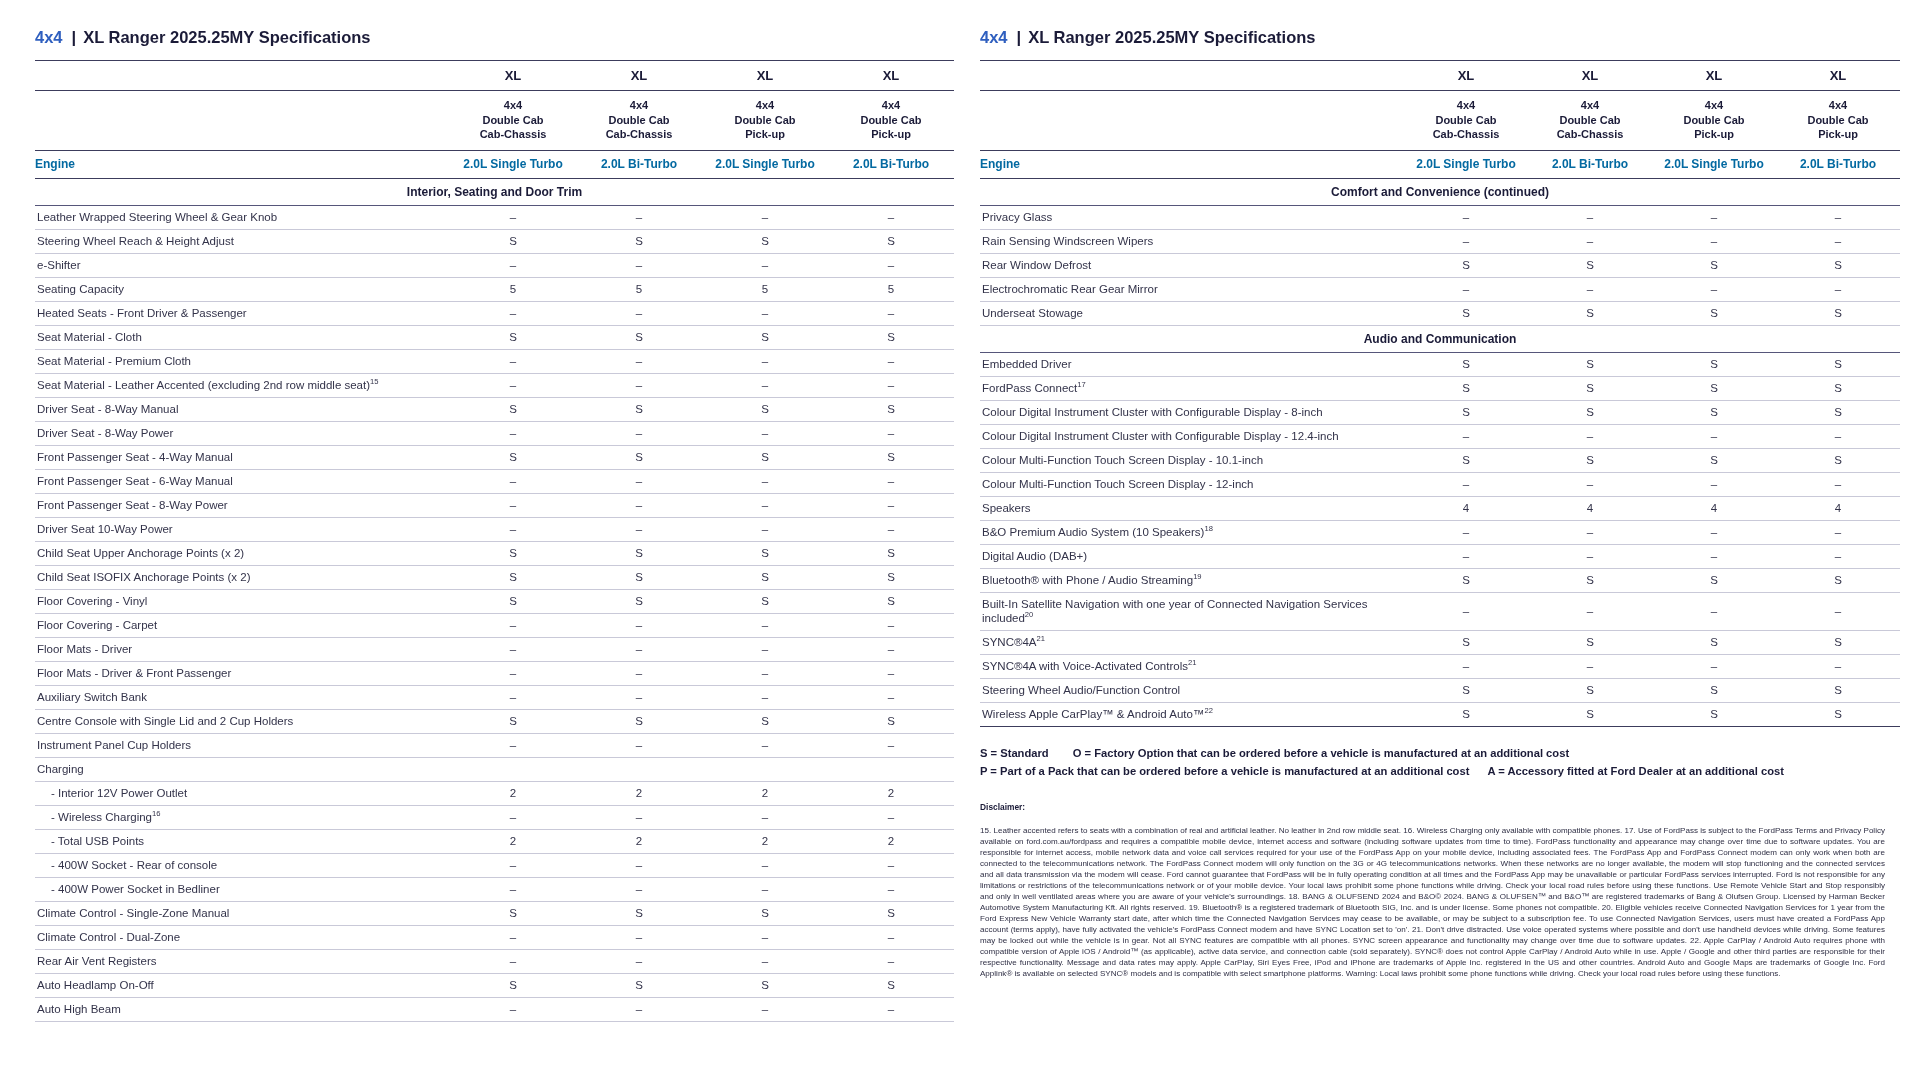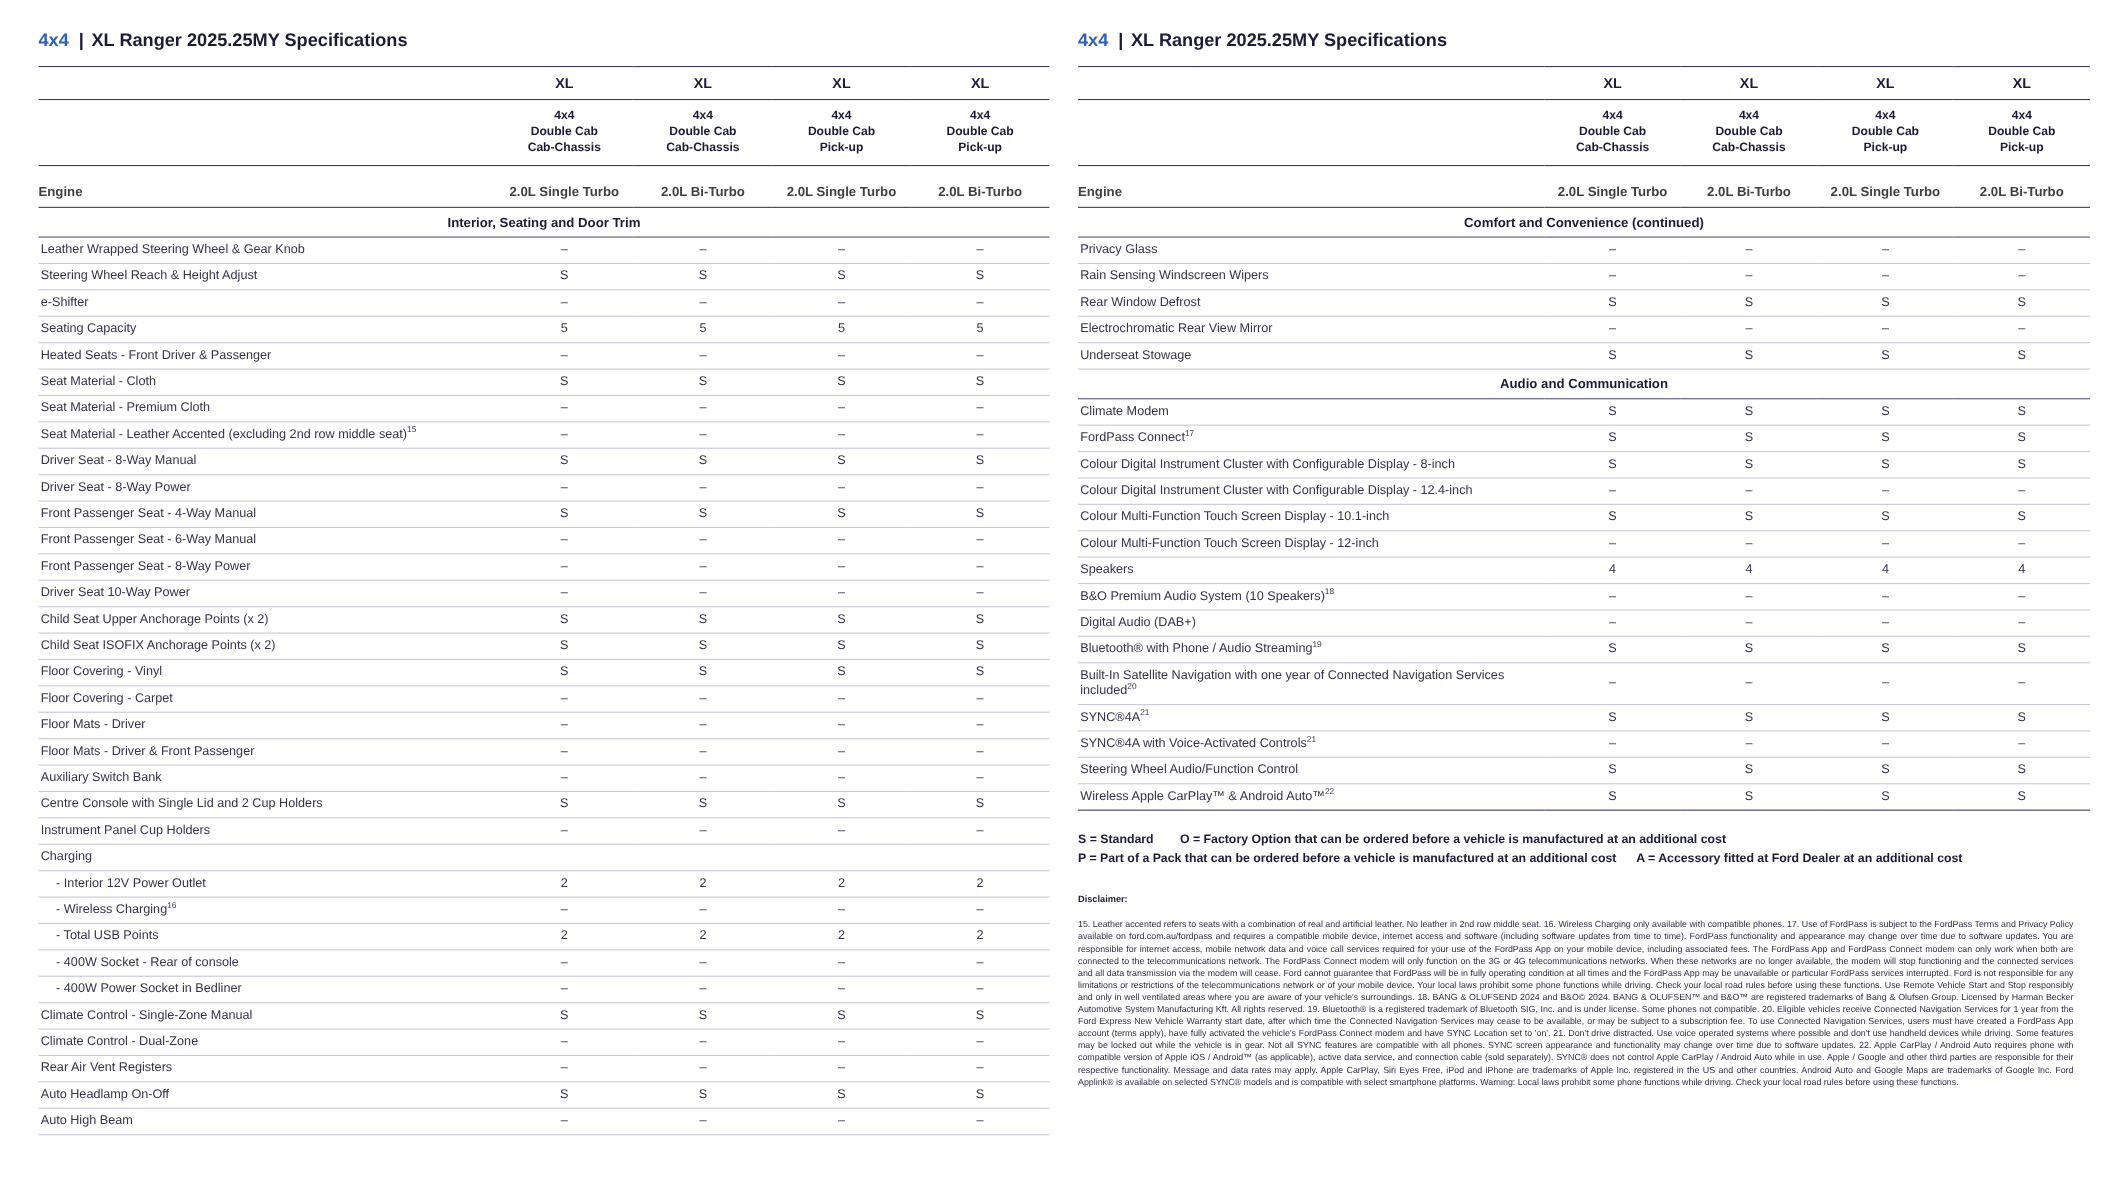--- a/index.html
+++ b/index.html
@@ -44,22 +44,22 @@
 
   .body-row th, .body-row td {
     font-size: 11px; font-weight: bold; color: #1b1b38;
     text-align: center; line-height: 1.33;
     padding: 7px 0 8px;
   }
   .body-row { border-bottom: 1.6px solid #3c3c5c; }
 
   .engine-row { border-bottom: 1.6px solid #3c3c5c; }
   .engine-row td, .engine-row th {
-    font-size: 12px; font-weight: bold; color: #404040;
-    text-align: center; padding: 16px 0 7px;
+    font-size: 12px; font-weight: bold; color: #0369a1;
+    text-align: center; padding: 6px 0 7px;
   }
   .engine-row .lbl-cell { text-align: left; }
 
   tr.section { border-bottom: 1.4px solid #56567a; }
   tr.section td {
     font-size: 12px; font-weight: bold; color: #1b1b38;
     padding: 6px 0 6px; text-align: center;
   }
 
   tr.spec { border-bottom: 1px solid #c9c9d8; }
@@ -470,38 +470,38 @@
             <td>–</td>
           </tr>
           <tr class="spec">
             <td class="lbl-cell">Rear Window Defrost</td>
             <td>S</td>
             <td>S</td>
             <td>S</td>
             <td>S</td>
           </tr>
           <tr class="spec">
-            <td class="lbl-cell">Electrochromatic Rear View Mirror</td>
+            <td class="lbl-cell">Electrochromatic Rear Gear Mirror</td>
             <td>–</td>
             <td>–</td>
             <td>–</td>
             <td>–</td>
           </tr>
           <tr class="spec">
             <td class="lbl-cell">Underseat Stowage</td>
             <td>S</td>
             <td>S</td>
             <td>S</td>
             <td>S</td>
           </tr>
           <tr class="section">
             <td colspan="5">Audio and Communication</td>
           </tr>
           <tr class="spec">
-            <td class="lbl-cell">Climate Modem</td>
+            <td class="lbl-cell">Embedded Driver</td>
             <td>S</td>
             <td>S</td>
             <td>S</td>
             <td>S</td>
           </tr>
           <tr class="spec">
             <td class="lbl-cell">FordPass Connect<sup>17</sup></td>
             <td>S</td>
             <td>S</td>
             <td>S</td>

